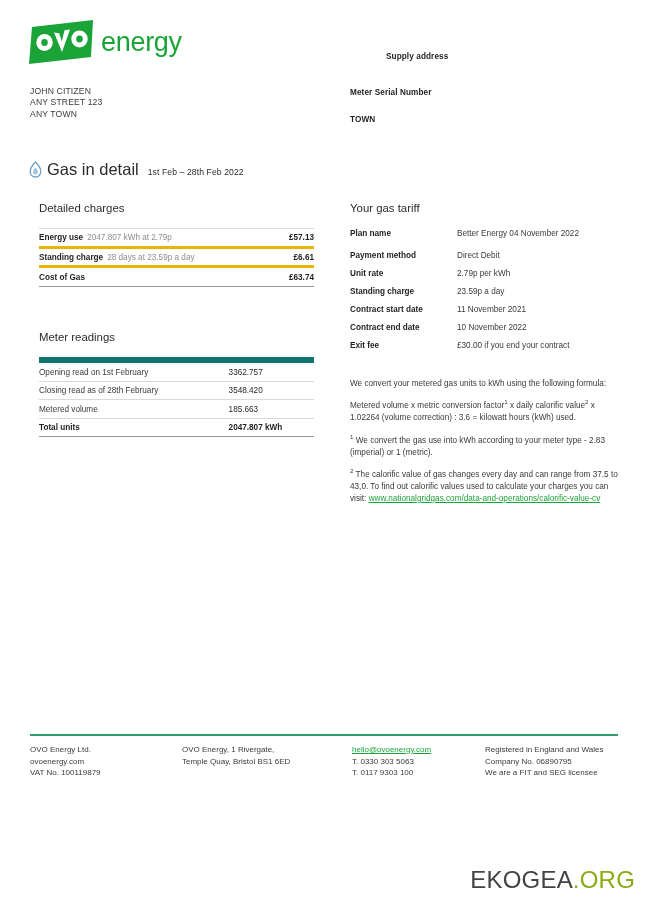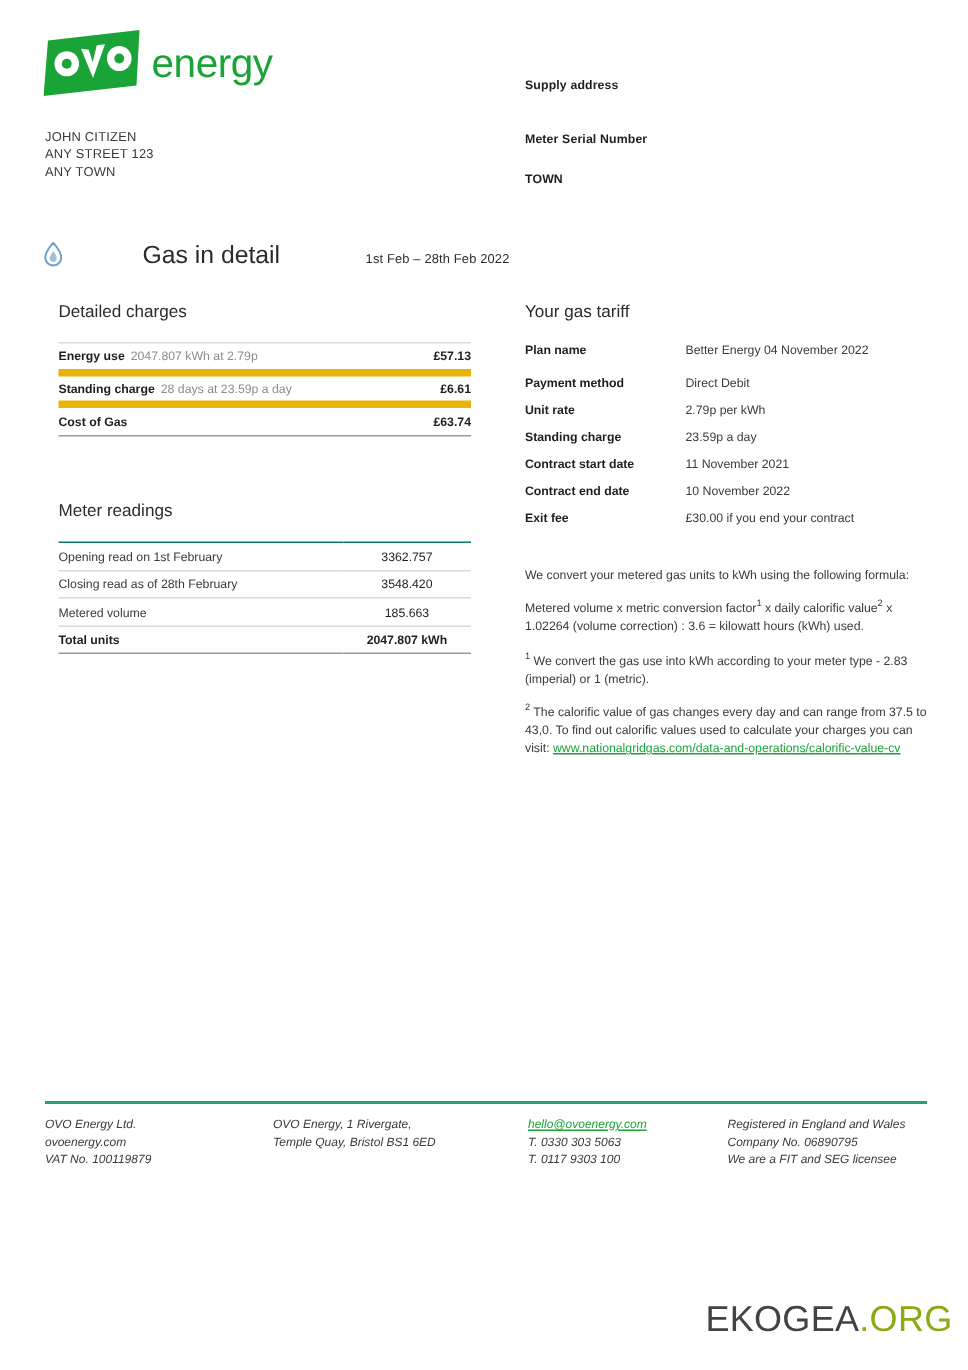--- a/index.html
+++ b/index.html
@@ -61,32 +61,31 @@
     left: 350px;
     top: 52px;
     width: 280px;
   }
   .supply-row {
     font-size: 8.2px;
     font-weight: bold;
     color: #1f1f1f;
     letter-spacing: 0.1px;
   }
-  .supply-row.r1 { margin-top: 0px; }
+  .supply-row.r1 { margin-top: 0px; margin-left: 36px; }
   .supply-row.r2 { margin-top: 27px; }
   .supply-row.r3 { margin-top: 18px; }
 
   
   .gas-heading {
     position: absolute;
     left: 29px;
     top: 158px;
     display: flex;
     align-items: baseline;
-    gap: 48px;
   }
   .flame-icon {
     width: 13px;
     height: 17px;
     margin-right: 5px;
     position: relative;
     top: 3px;
     flex: none;
   }
   .gas-title {
@@ -124,21 +123,21 @@
   }
 
   
   table.chg {
     width: 100%;
     border-collapse: collapse;
     font-size: 8.2px;
   }
   table.chg td {
     padding: 4px 0 3.5px 0;
-    border-bottom: 5px solid #eab308;
+    border-bottom: 3px solid #eab308;
     vertical-align: bottom;
   }
   table.chg tr:first-child td { border-top: 1px solid #d9d9d9; }
   table.chg td.lbl { text-align: left; }
   table.chg td.amt {
     text-align: right;
     white-space: nowrap;
     font-weight: bold;
     color: #1f1f1f;
   }
@@ -162,23 +161,23 @@
     width: 100%;
     border-collapse: collapse;
     font-size: 8.2px;
   }
   table.mtr td {
     padding: 4.5px 0 4px 0;
     border-bottom: 1px solid #d9d9d9;
     vertical-align: bottom;
     color: #3a3a3a;
   }
-  table.mtr tr:first-child td { border-top: 1px solid #0f766e; }
+  table.mtr tr:first-child td { border-top: 6px solid #0f766e; }
   table.mtr td.val {
-    text-align: center;
+    text-align: left;
     white-space: nowrap;
     color: #1f1f1f;
   }
   table.mtr tr.total td {
     border-bottom: 1px solid #9a9a9a;
     font-weight: bold;
     color: #1f1f1f;
   }
 
   .block-gap { height: 44px; }
@@ -230,21 +229,20 @@
   }
   .footer {
     position: absolute;
     left: 30px;
     top: 744px;
     width: 600px;
     display: flex;
     font-size: 8px;
     line-height: 11.6px;
     color: #3a3a3a;
-    font-style: italic;
   }
   .footer .fcol { flex: none; }
   .fcol-1 { width: 152px; }
   .fcol-2 { width: 170px; }
   .fcol-3 { width: 133px; }
   .fcol-4 { width: 160px; }
   .mail-link {
     color: #1aa438;
     text-decoration: underline;
   }

